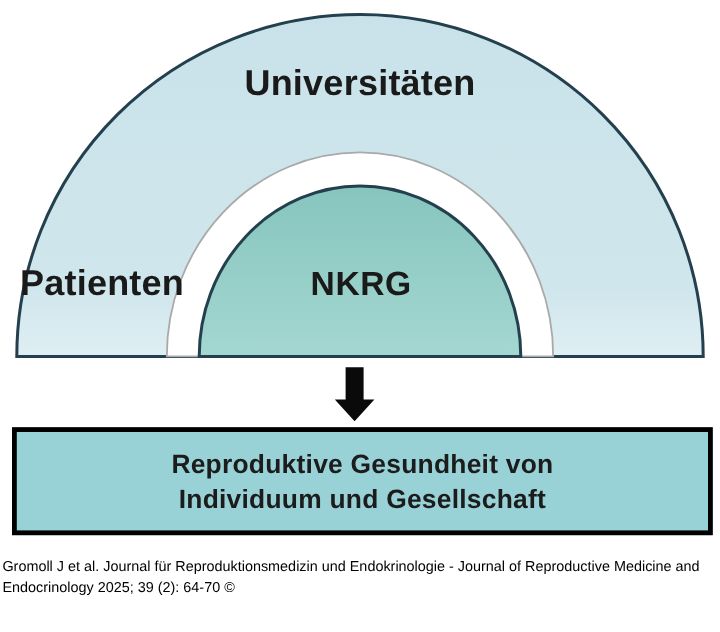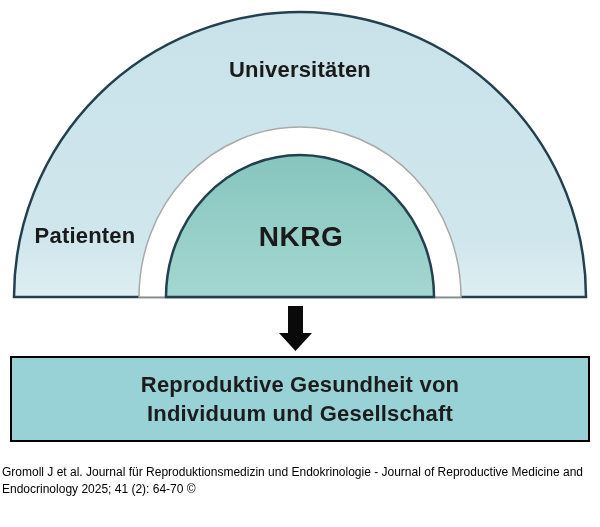--- a/index.html
+++ b/index.html
@@ -17,21 +17,21 @@
   }
   .stage svg {
     position: absolute;
     left: 0;
     top: 0;
   }
   .label {
     position: absolute;
     transform: translate(-50%, -50%);
     font-weight: bold;
-    font-size: 22px;
+    font-size: 30px;
     line-height: 1.3;
     color: #1a1a1a;
     text-align: center;
     white-space: pre-line;
     letter-spacing: 0.2px;
   }
   .label.left-align {
     text-align: left;
     transform: translate(0, -50%);
   }
@@ -39,21 +39,21 @@
     font-size: 28px;
     letter-spacing: 0.5px;
   }
   .outcome-box {
     position: absolute;
     left: 10px;
     top: 356px;
     width: 576px;
     height: 82px;
     background: #98d2d6;
-    border: 2px solid #000000;
+    border: 4px solid #000000;
     display: flex;
     align-items: center;
     justify-content: center;
     text-align: center;
     font-weight: bold;
     font-size: 22px;
     line-height: 1.32;
     color: #1c1c1c;
     white-space: pre-line;
     letter-spacing: 0.2px;
@@ -104,15 +104,15 @@
 
   <div class="label nkrg-label" style="left:301px; top:237px;">NKRG</div>
 
 
   <div class="outcome-box">
     <div>Reproduktive Gesundheit von
 Individuum und Gesellschaft</div>
   </div>
 
   <div class="caption">Gromoll J et al. Journal für Reproduktionsmedizin und Endokrinologie - Journal of Reproductive Medicine and
-Endocrinology 2025; 41 (2): 64-70 ©</div>
+Endocrinology 2025; 39 (2): 64-70 ©</div>
 
 </div>
 
 </body></html>

